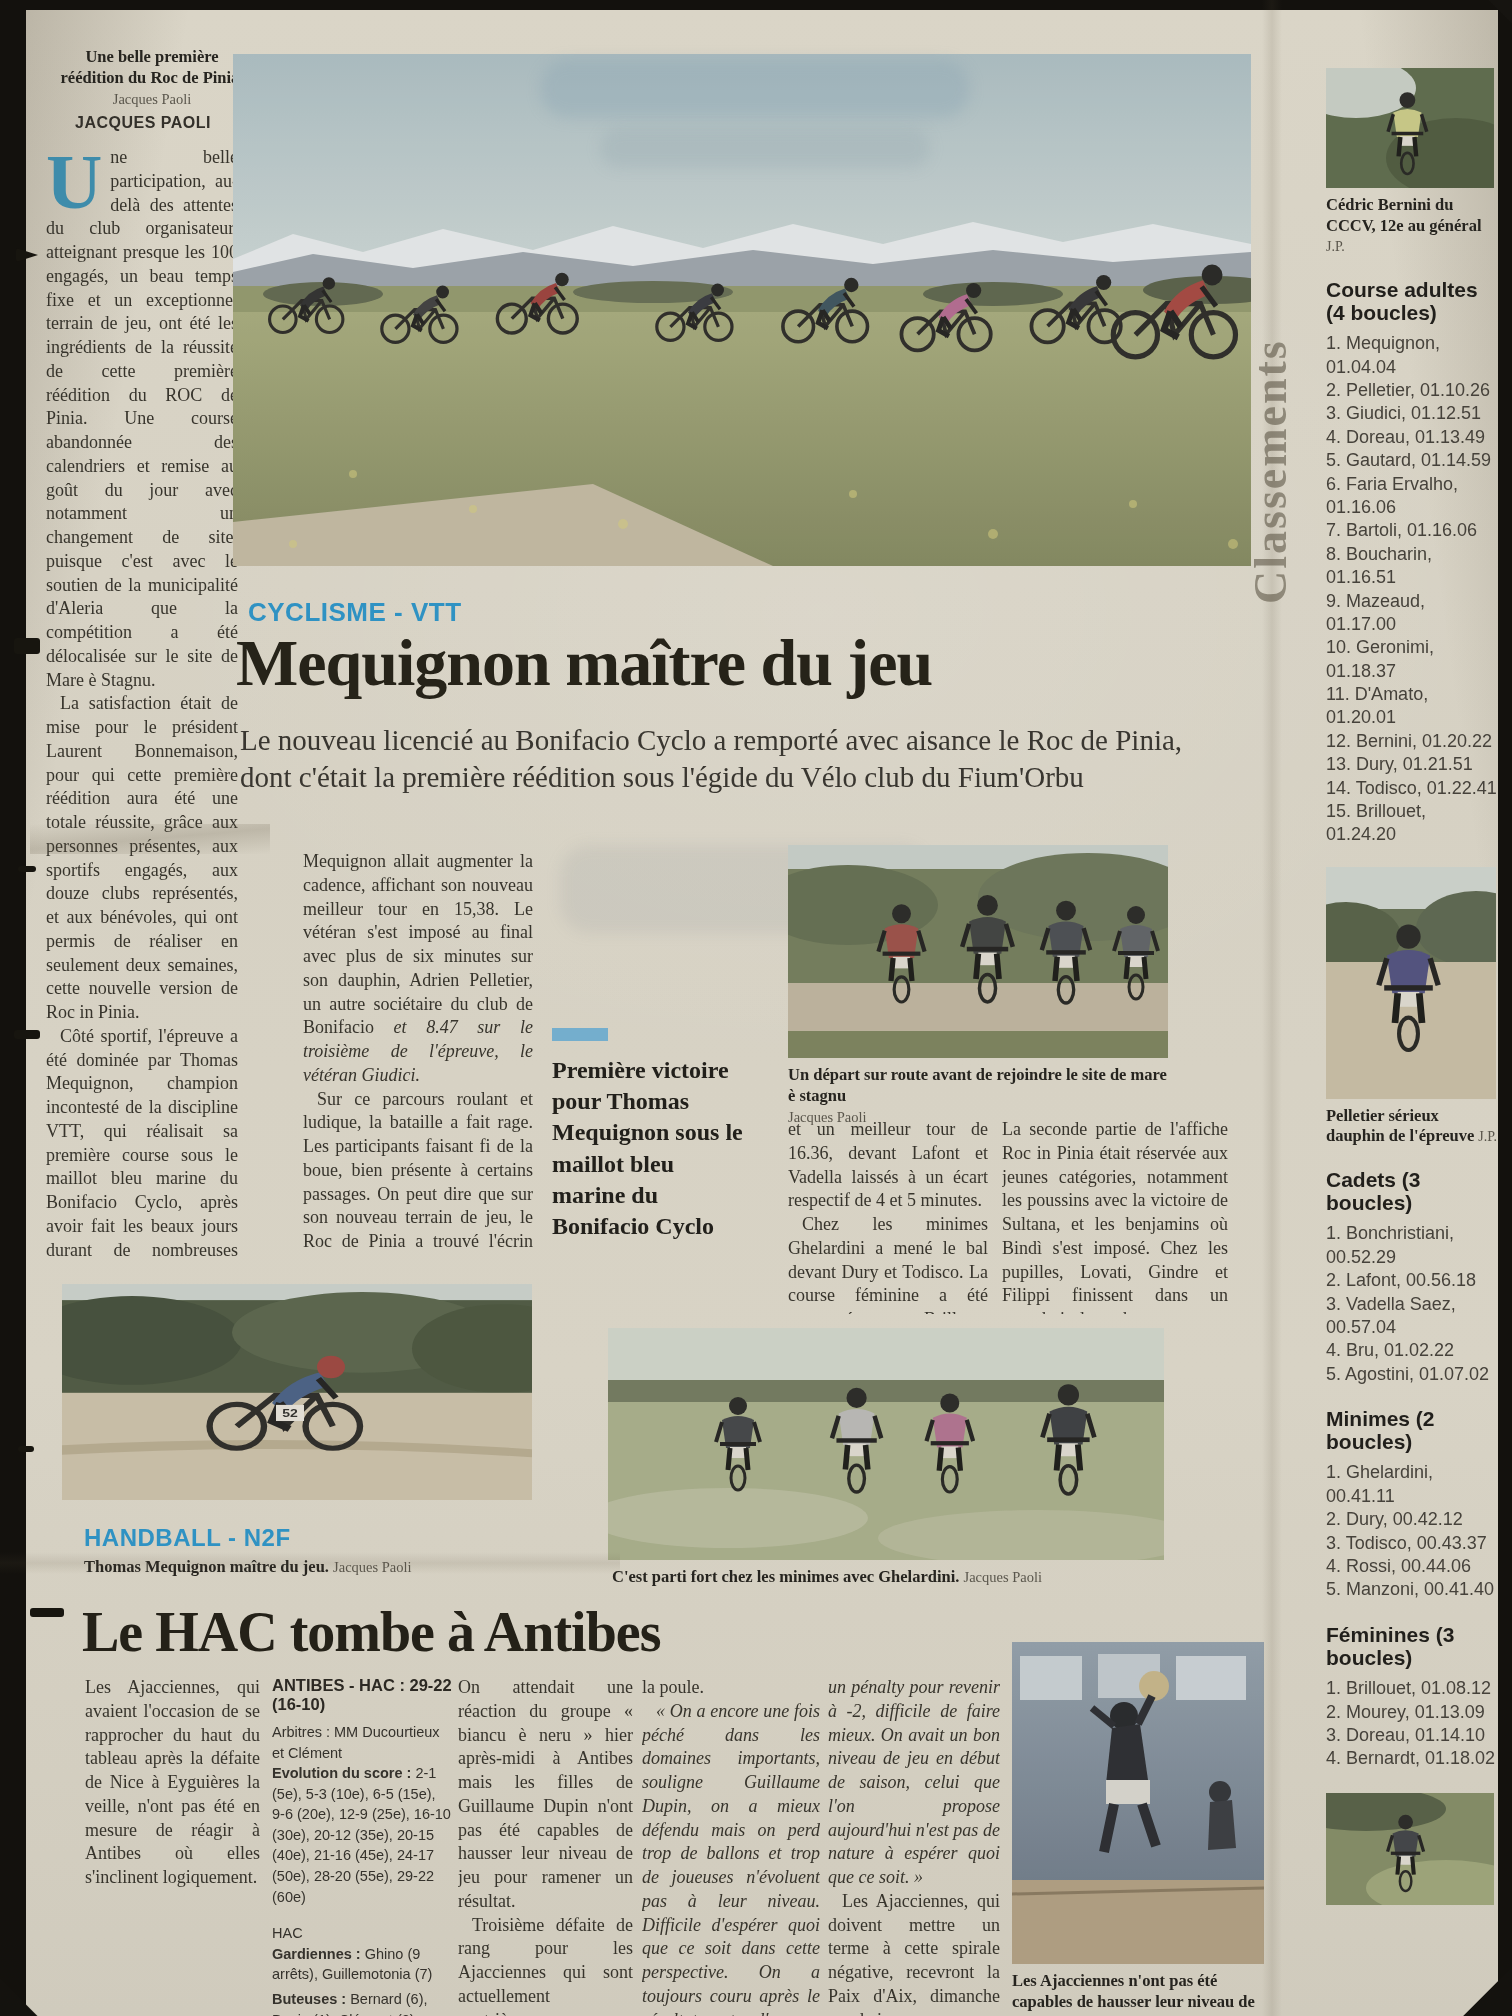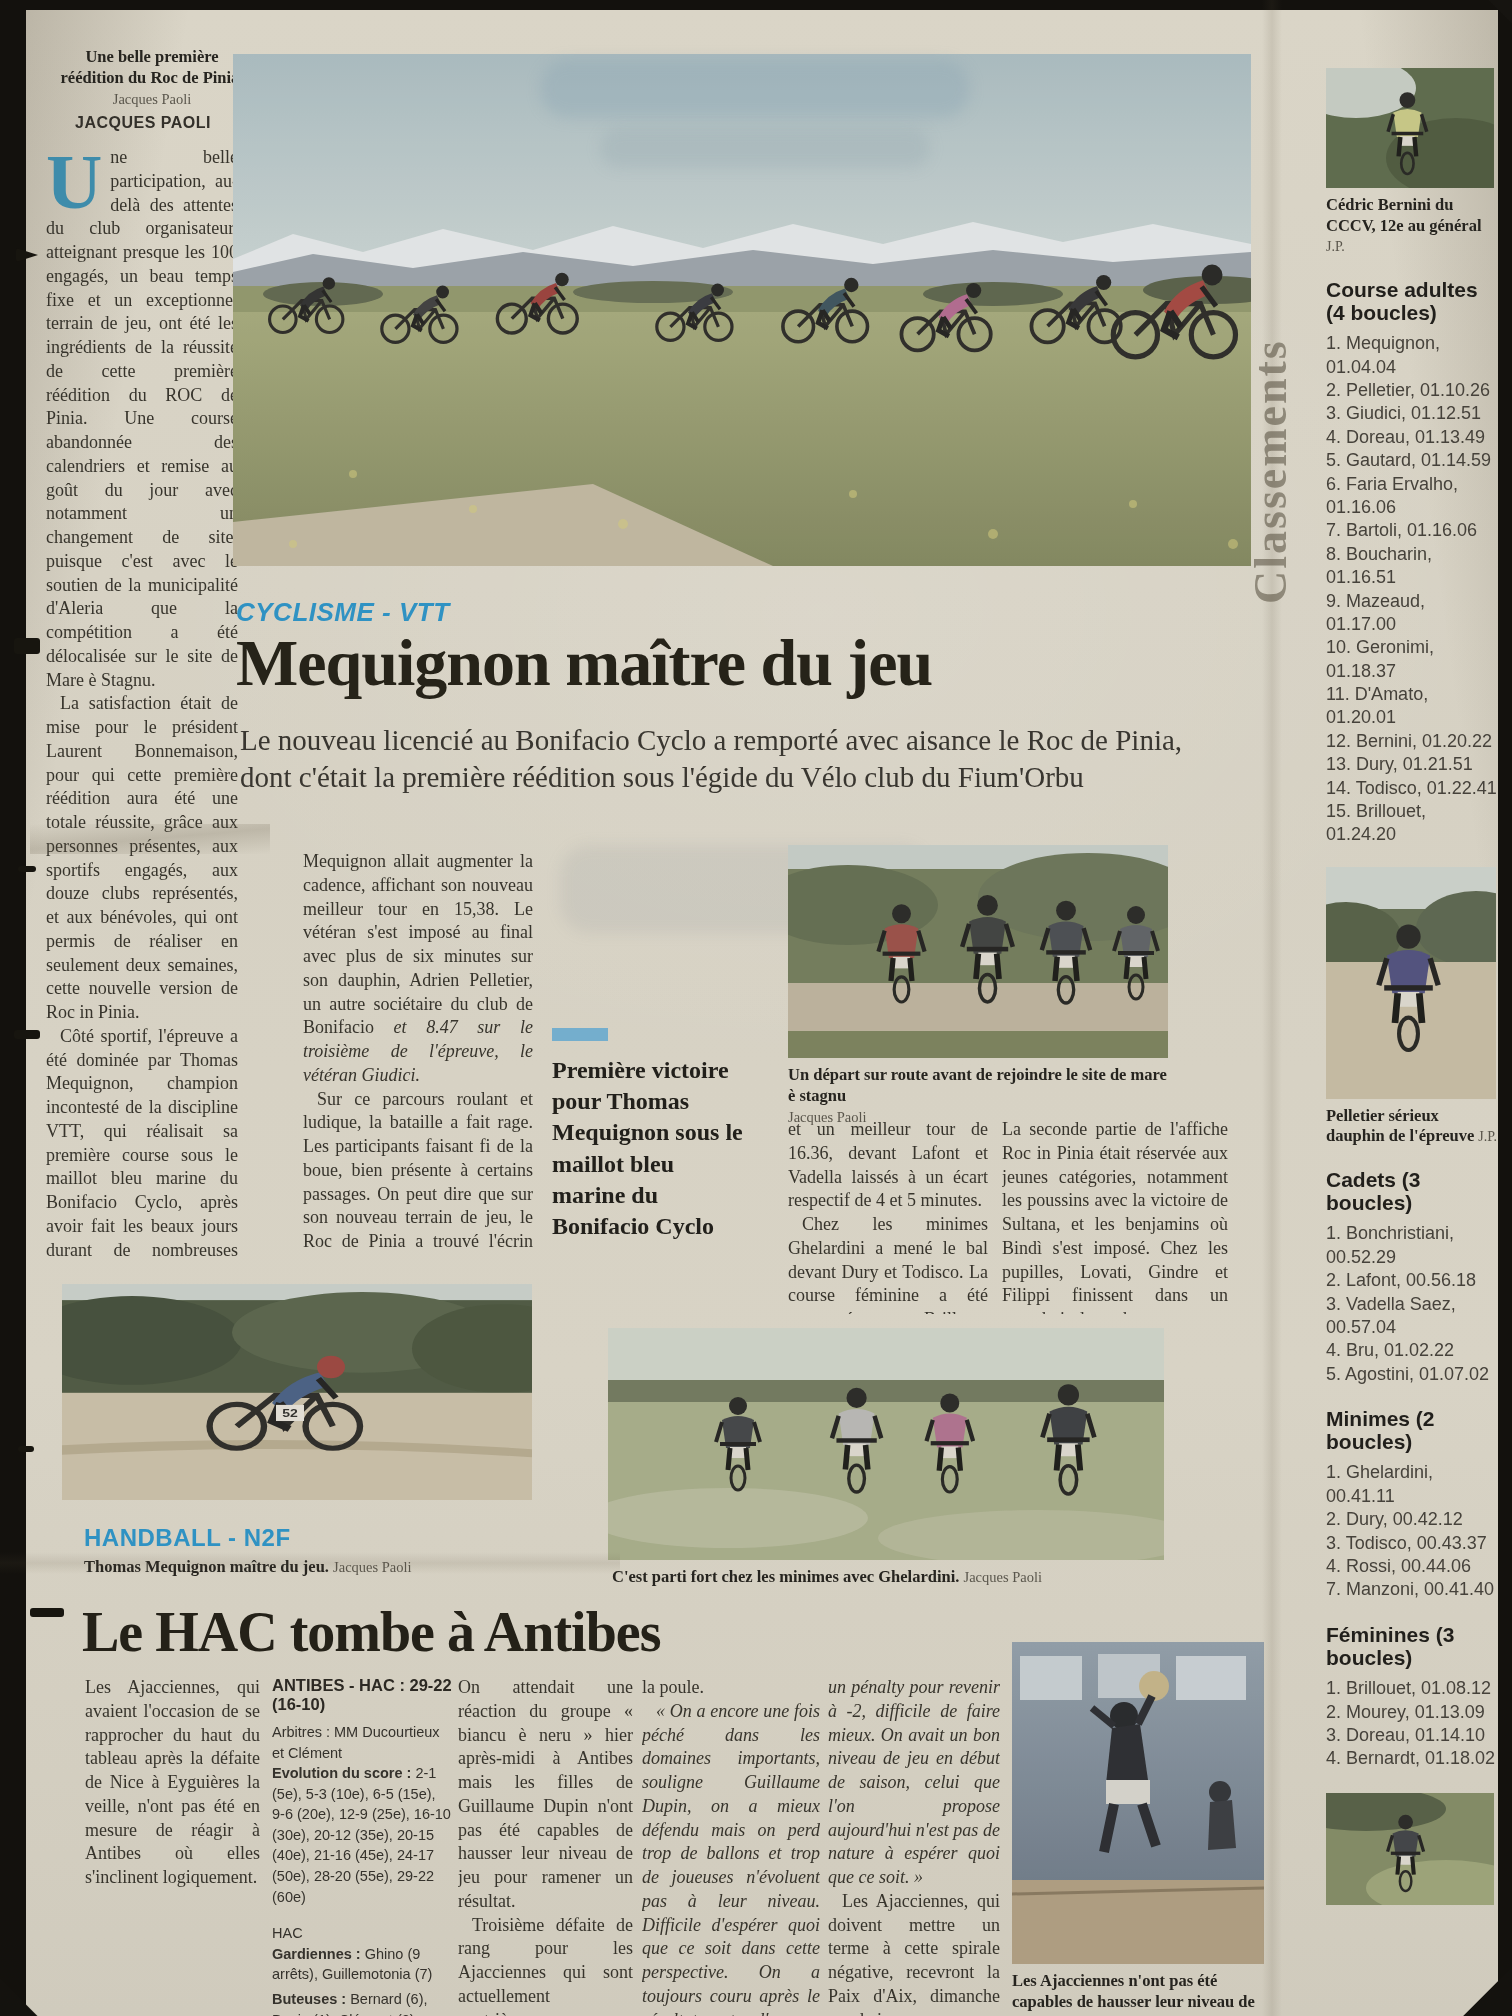--- a/index.html
+++ b/index.html
@@ -133,21 +133,21 @@
       <use href="#cys" transform="translate(540,204) scale(0.9)" style="color:#31505e"></use>
       <use href="#cys" transform="translate(658,208) scale(0.95)" style="color:#c75f93"></use>
       <use href="#cys" transform="translate(788,200) scale(0.95)" style="color:#2e2e30"></use>
       <use href="#cys" transform="translate(866,182) scale(1.3)" style="color:#bf3a30"></use>
     </svg>
   </div>
 
   <div class="ghost" style="left:540px;top:60px;width:430px;height:58px;background:rgba(125,155,175,.26);border-radius:28px;"></div>
   <div class="ghost" style="left:600px;top:128px;width:330px;height:40px;background:rgba(130,150,160,.18);border-radius:20px;"></div>
 
-  <div class="abs kicker" style="left:236px;top:597px;font-style:italic;">CYCLISME - VTT</div>
+  <div class="abs kicker" style="left:248px;top:597px;">CYCLISME - VTT</div>
   <div class="abs headline" style="left:236px;top:630px;width:1010px;">Mequignon maître du jeu</div>
   <div class="abs standfirst" style="left:240px;top:722px;width:1000px;">Le nouveau licencié au Bonifacio Cyclo a remporté avec aisance le Roc de Pinia, dont c'était la première réédition sous l'égide du Vélo club du Fium'Orbu</div>
 
   <div class="abs body-col" style="left:303px;top:850px;width:230px;height:408px;">
     <p class="ni"><span>Mequignon allait augmenter la cadence, affichant son nouveau meilleur tour en 15,38. Le vétéran s'est imposé au final avec plus de six minutes sur son dauphin, Adrien Pelletier, un autre sociétaire du club de Bonifacio</span><span class="it"> et 8.47 sur le troisième de l'épreuve, le vétéran Giudici.</span></p>
     <p>Sur ce parcours roulant et ludique, la bataille a fait rage. Les participants faisant fi de la boue, bien présente à certains passages. On peut dire que sur son nouveau terrain de jeu, le Roc de Pinia a trouvé l'écrin correspondant à sa notoriété de course de pleine nature.</p>
 
   </div>
 
   <div class="ghost" style="left:560px;top:845px;width:370px;height:88px;background:rgba(120,130,140,.12);border-radius:30px;"></div>
@@ -275,21 +275,21 @@
     <div class="side-item">2. Lafont, 00.56.18</div>
     <div class="side-item">3. Vadella Saez, 00.57.04</div>
     <div class="side-item">4. Bru, 01.02.22</div>
     <div class="side-item">5. Agostini, 01.07.02</div>
 
     <div class="side-h">Minimes (2 boucles)</div>
     <div class="side-item">1. Ghelardini, 00.41.11</div>
     <div class="side-item">2. Dury, 00.42.12</div>
     <div class="side-item">3. Todisco, 00.43.37</div>
     <div class="side-item">4. Rossi, 00.44.06</div>
-    <div class="side-item">7. Manzoni, 00.41.40</div>
+    <div class="side-item">5. Manzoni, 00.41.40</div>
 
     <div class="side-h">Féminines (3 boucles)</div>
     <div class="side-item">1. Brillouet, 01.08.12</div>
     <div class="side-item">2. Mourey, 01.13.09</div>
     <div class="side-item">3. Doreau, 01.14.10</div>
     <div class="side-item">4. Bernardt, 01.18.02</div>
 
     <div class="photo" style="position:relative;width:168px;height:112px;margin-top:22px;">
       <svg viewBox="0 0 168 112" preserveAspectRatio="none">
         <rect width="168" height="112" fill="#7d8a52"></rect>

